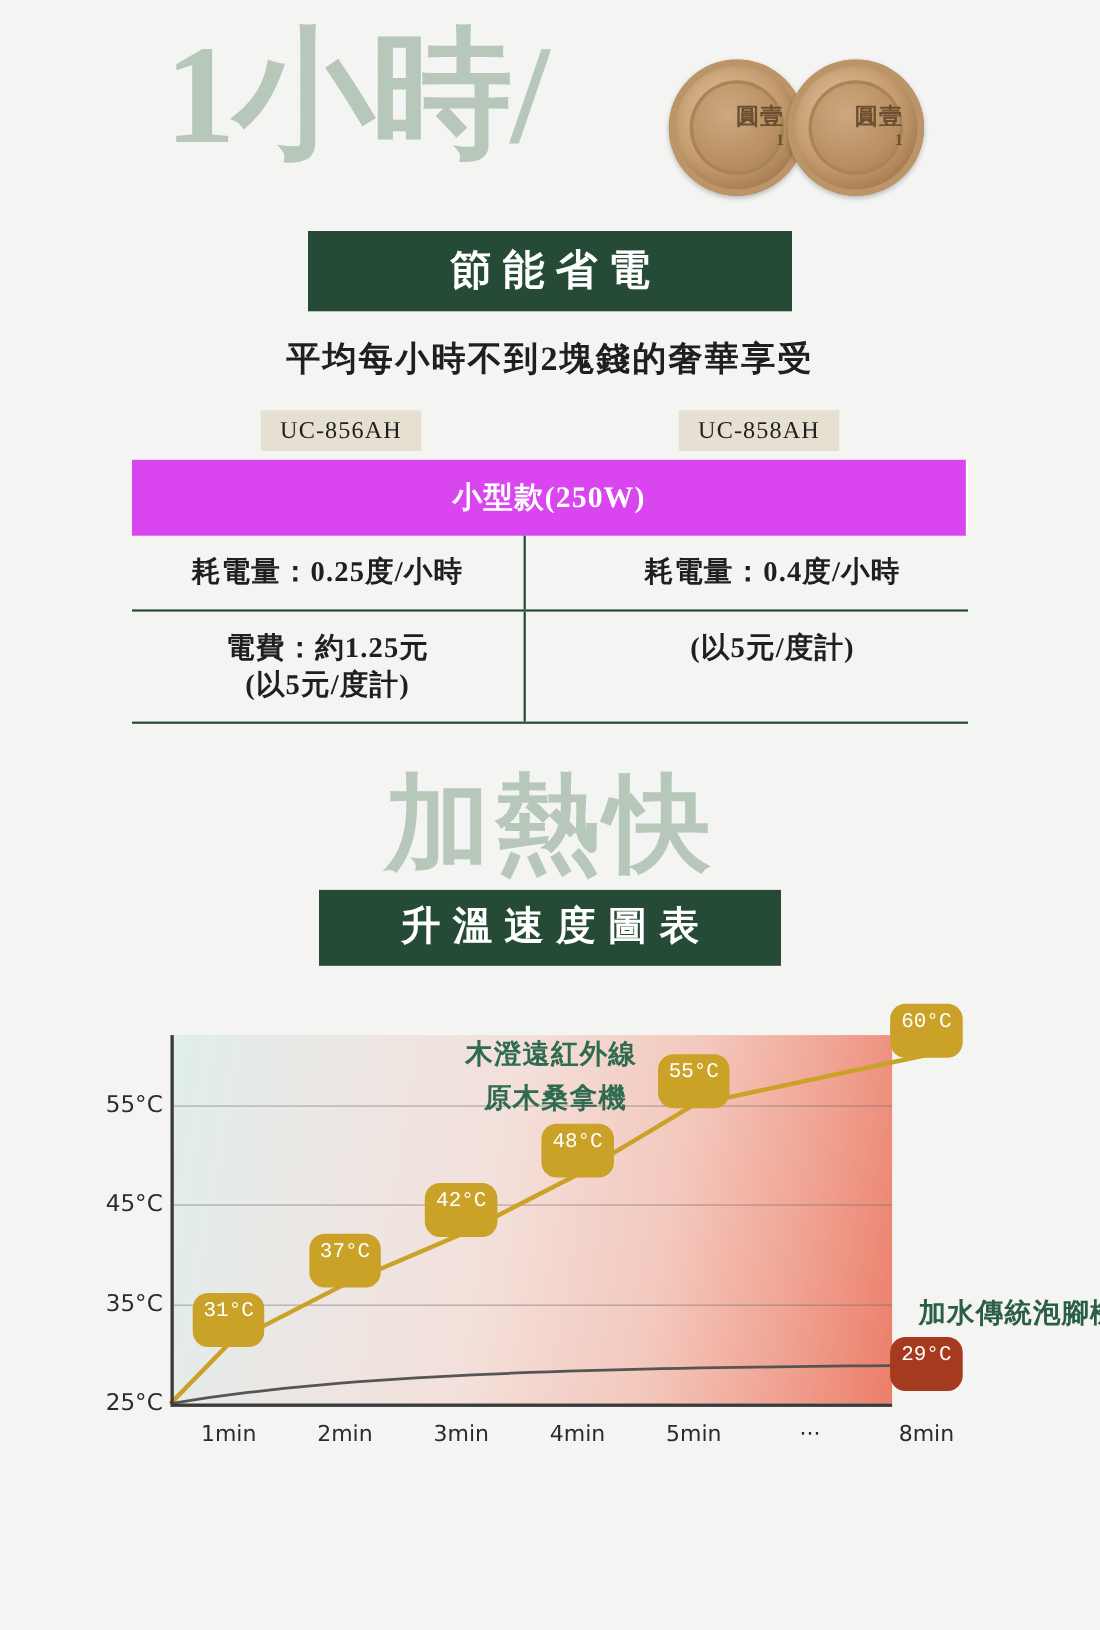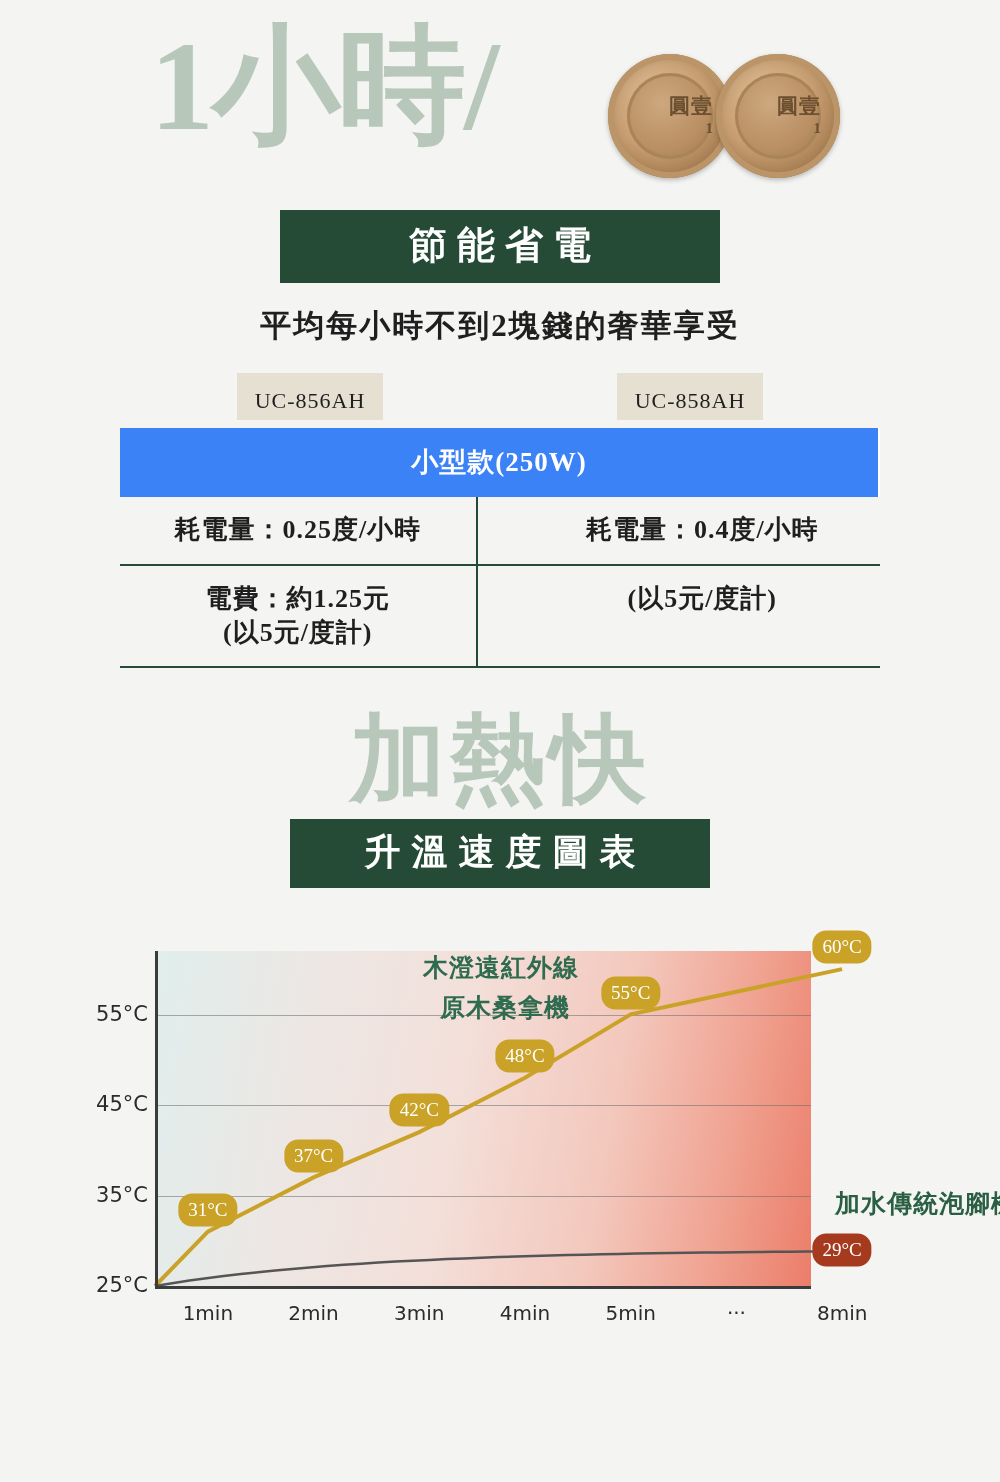--- a/index.html
+++ b/index.html
@@ -86,31 +86,31 @@
     display: flex;
     width: 760px;
     margin: 26px auto 0 auto;
   }
   .tag-wrap { flex: 1; display: flex; justify-content: center; }
   .tag {
     background: #e6e0d2;
     font-family: "Liberation Serif", serif;
     font-size: 22px;
     letter-spacing: 1px;
-    padding: 15px 18px 6px 18px;
+    padding: 5px 18px 6px 18px;
   }
 
   
   .spec-table {
     width: 760px;
     margin: 8px auto 0 auto;
   }
   .spec-head {
     display: flex;
-    background: #3b82f6;
+    background: #d946ef;
     color: #fff;
   }
   .spec-head > div {
     flex: 1;
     text-align: center;
     font-size: 27px;
     font-weight: 700;
     padding: 16px 0 17px 0;
     letter-spacing: 1px;
   }
@@ -225,23 +225,23 @@
   }
   .series-label.l1 { left: 268px; top: 0px; }
   .series-label.l2 { left: 285px; top: 40px; }
   .series-label.l3 { left: 680px; top: 236px; color: #2a5f44; }
 
   .pt {
     position: absolute;
     transform: translate(-50%, -50%);
     background: #c9a227;
     color: #fff;
-    font-family: Liberation Serif, serif;
+    font-family: Liberation Mono, monospace;
     font-size: 19px;
-    padding: 5px 10px 6px 10px;
+    padding: 5px 10px 22px 10px;
     border-radius: 14px;
     white-space: nowrap;
   }
   .pt.dark { background: #a63a1e; }
 
   svg.lines { position: absolute; left: 0; top: 0; overflow: visible; }
 </style>
 </head>
 <body>
 

